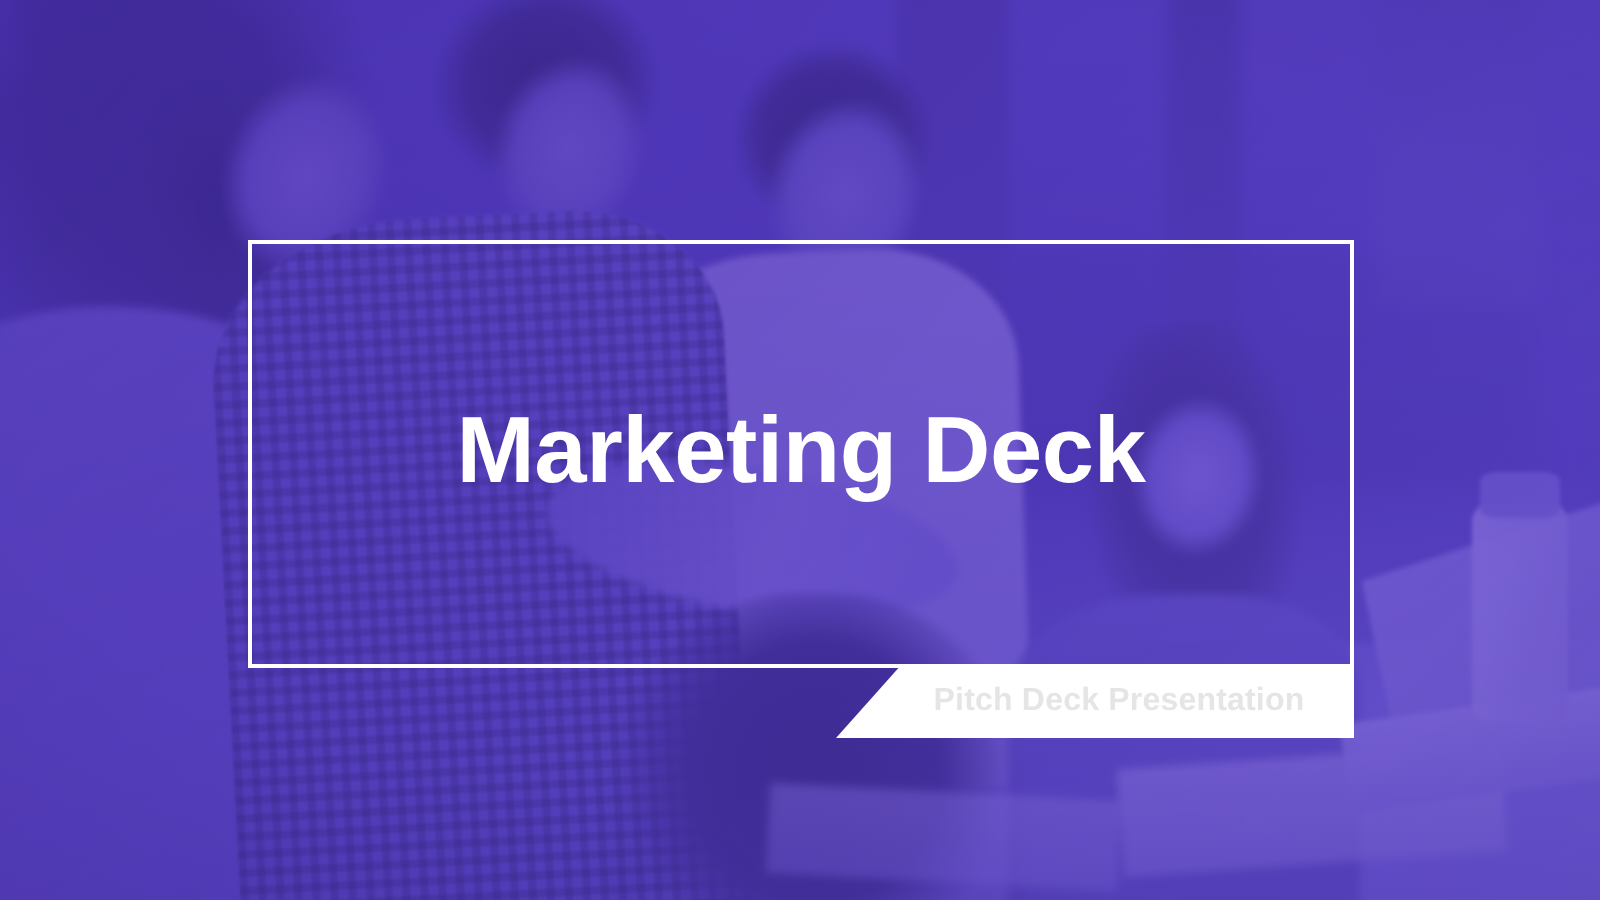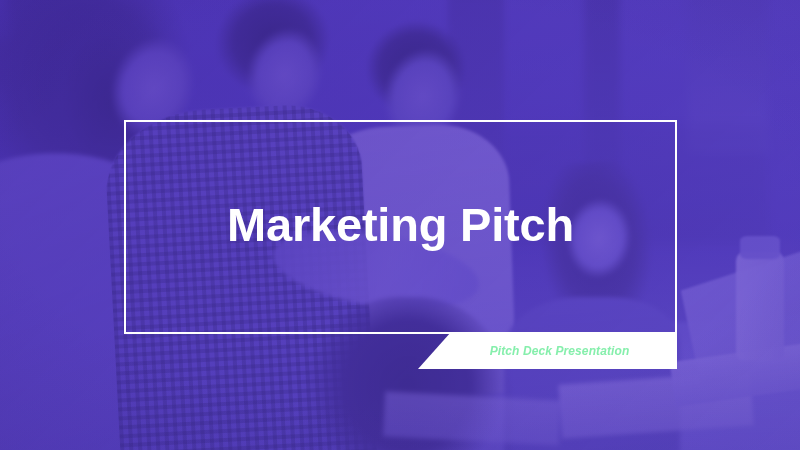--- a/index.html
+++ b/index.html
@@ -323,26 +323,25 @@
     position: absolute;
     left: 418px;
     top: 333px;
     width: 259px;
     height: 36px;
     display: flex;
     align-items: center;
     justify-content: center;
     padding-left: 24px;
     box-sizing: border-box;
-    color: #86efac;
-    font-size: 12px;
+    color: #e5e5e5;
+    font-size: 16px;
     font-weight: bold;
     letter-spacing: .1px;
     white-space: nowrap;
-    font-style: italic;
   }
 </style>
 </head>
 <body>
 
 <div class="slide">
 
   <div class="photo">
     <div class="photo-layer bg-room"></div>
     <div class="photo-layer bg-windowframe-a"></div>
@@ -383,18 +382,18 @@
     <div class="photo-layer bottle"></div>
     <div class="photo-layer bottle-cap"></div>
 
     <div class="tint"></div>
     <div class="tint2"></div>
     <div class="vignette"></div>
   </div>
 
   <div class="frame"></div>
 
-  <div class="title">Marketing Pitch</div>
+  <div class="title">Marketing Deck</div>
 
   <div class="subtitle-banner"></div>
   <div class="subtitle-text">Pitch Deck Presentation</div>
 
 </div>
 
 </body></html>

